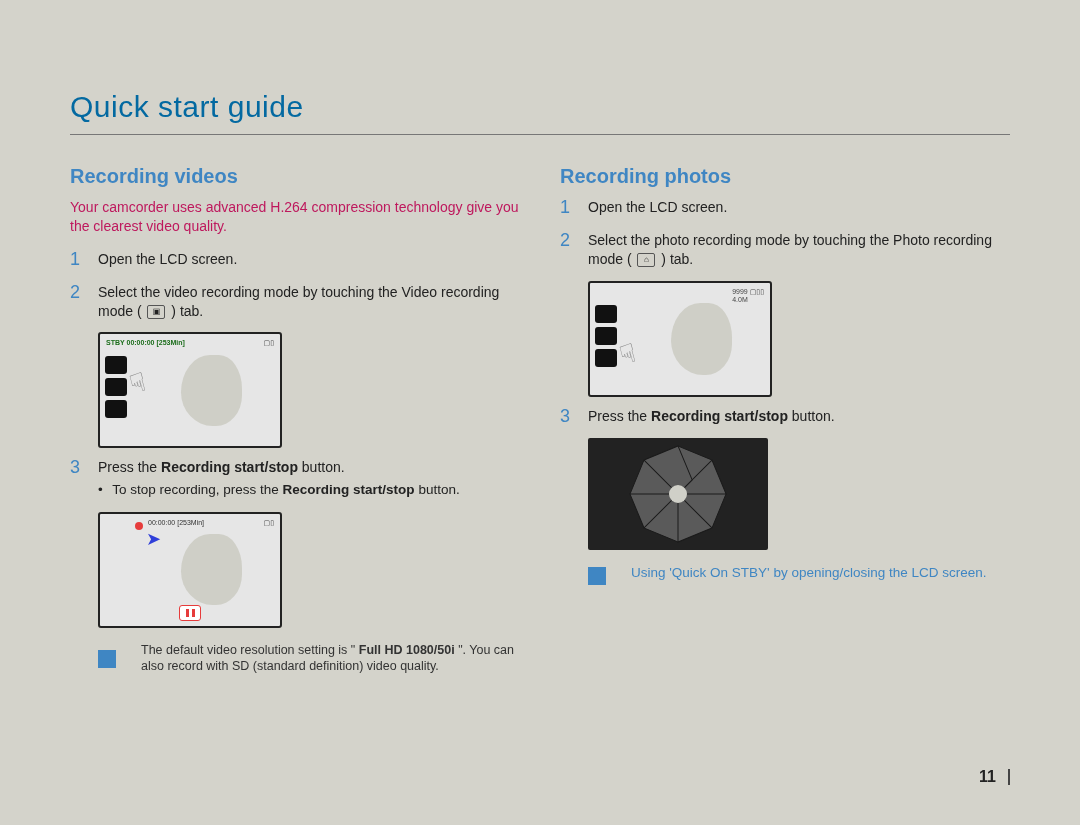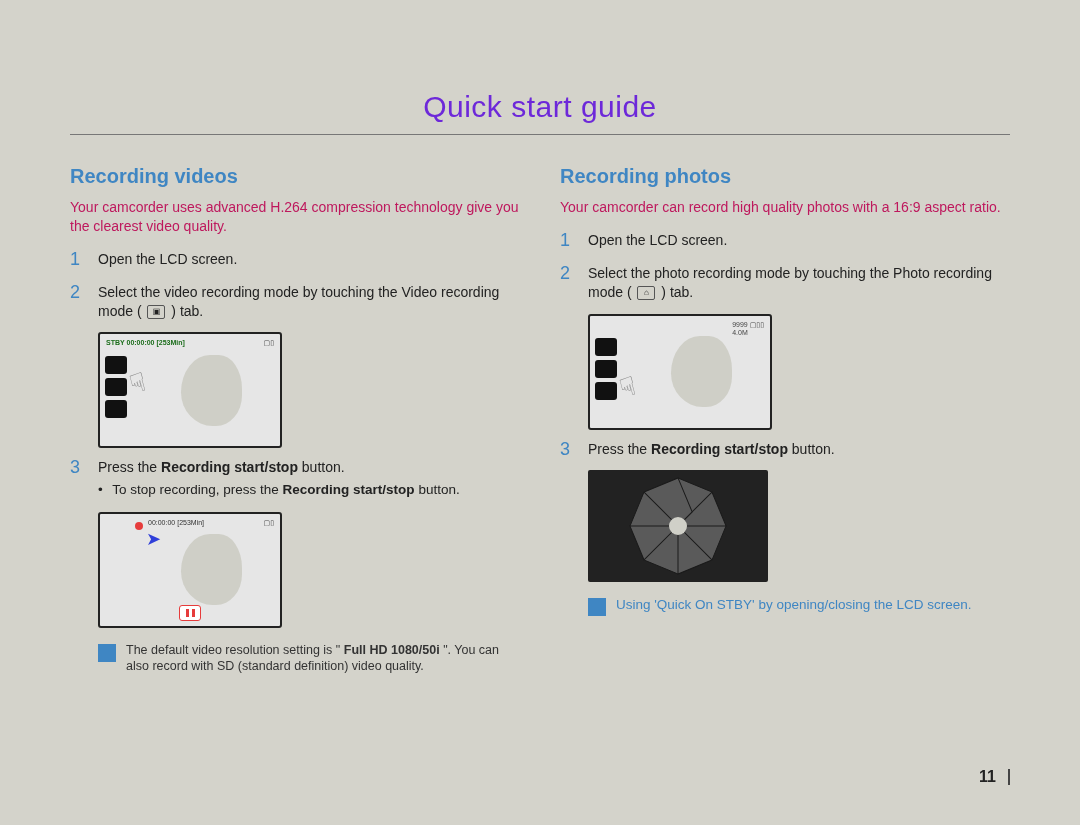--- a/index.html
+++ b/index.html
@@ -17,24 +17,24 @@
     height: 825px;
     padding: 50px 70px 30px 70px;
     position: relative;
   }
   .rule {
     border: none;
     border-top: 1px solid #777;
     margin: 10px 0 22px 0;
   }
   .title {
-    text-align: center;
+    text-align: left;
     font-size: 30px;
     font-weight: 400;
-    color: #6d28d9;
+    color: #0369a1;
     margin: 40px 0 0 0;
     letter-spacing: 0.5px;
   }
   .cols {
     display: flex;
     gap: 40px;
   }
   .col {
     flex: 1;
     min-width: 0;
@@ -190,25 +190,26 @@
     display: flex;
     align-items: center;
     justify-content: center;
     overflow: hidden;
     position: relative;
   }
   .aperture svg { width: 130px; height: 100px; }
 
   .note {
     display: flex;
-    gap: 10px;
+    gap: 25px;
     margin: 14px 0 0 28px;
     font-size: 12.5px;
     line-height: 1.35;
     color: #333;
+    align-items: center;
   }
   .note-icon {
     width: 18px;
     height: 18px;
     background: #3f86c3;
     flex: none;
     margin-top: 2px;
   }
   .note-title {
     color: #3f86c3;
@@ -312,21 +313,20 @@
         <div>
           <span>The default video resolution setting is "</span>
           <b>Full HD  1080/50i</b>
           <span>". You can also record with SD (standard definition) video quality.</span>
         </div>
       </div>
     </div>
 
     <div class="col">
       <div class="section-title">Recording photos</div>
-      <p class="intro">Your camcorder can record high quality photos with a 16:9 aspect ratio.</p>
 
       <div class="step">
         <div class="step-num">1</div>
         <div class="step-body">
           <p>Open the LCD screen.</p>
         </div>
       </div>
 
       <div class="step">
         <div class="step-num">2</div>

